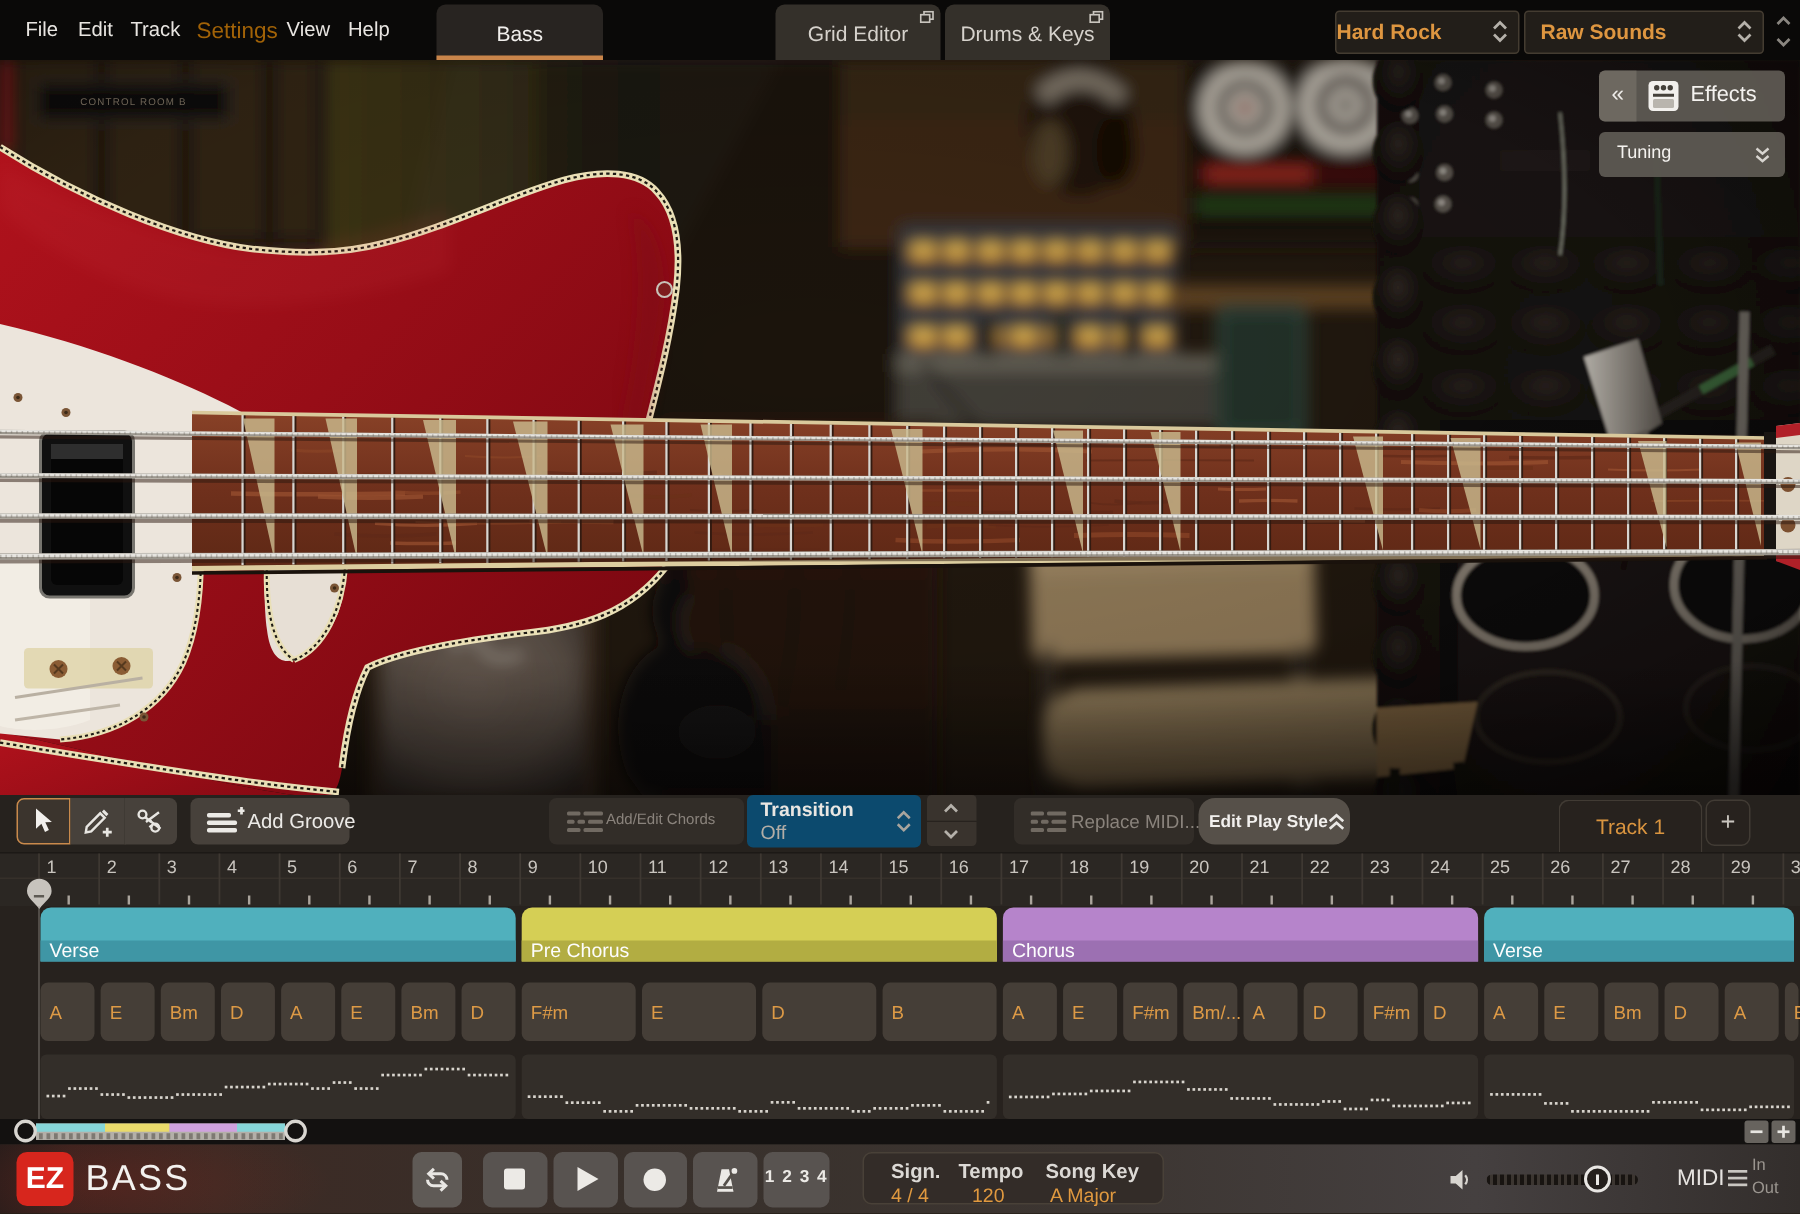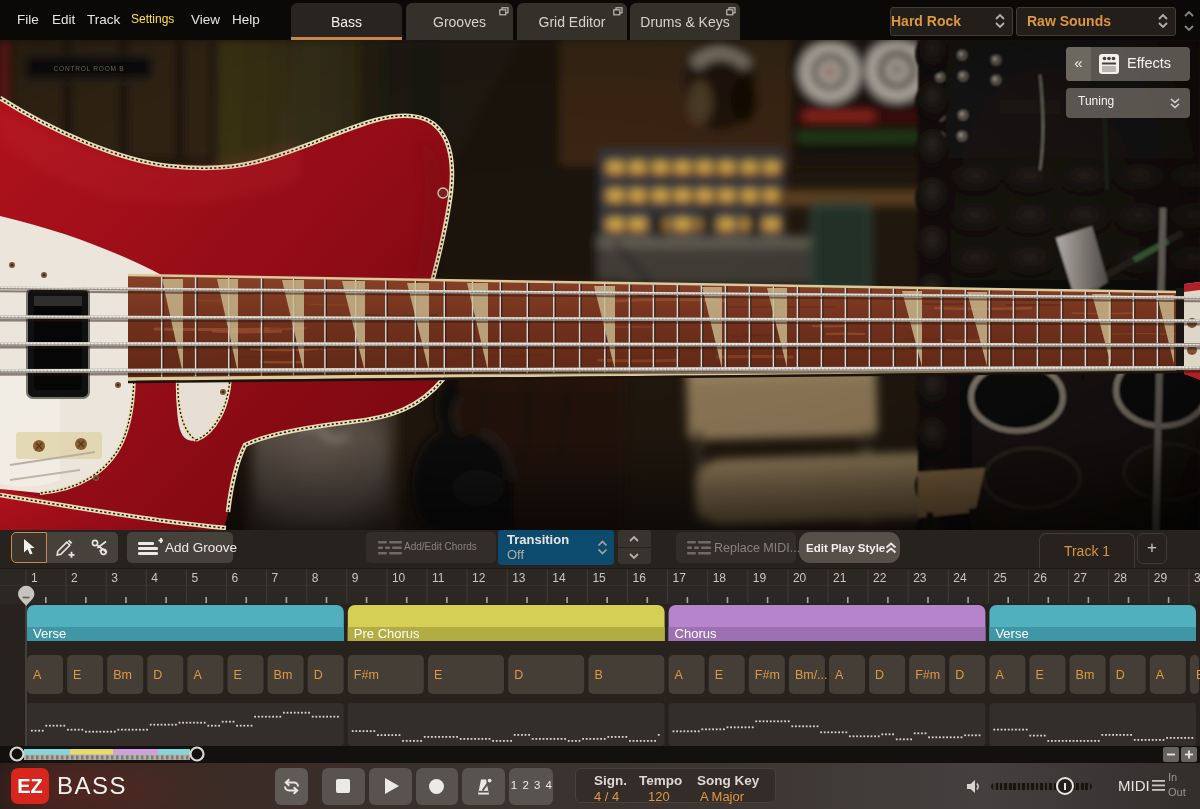--- a/index.html
+++ b/index.html
@@ -468,33 +468,26 @@
 <line x1="0" y1="334.2" x2="1200" y2="331.2" stroke="#2a170f" stroke-width="2.9" opacity="0.5"></line>
 <line x1="0" y1="331" x2="1200" y2="328" stroke="#9c978e" stroke-width="4.2"></line>
 <line x1="0" y1="330.3" x2="1200" y2="327.3" stroke="#e6e4df" stroke-width="2.1"></line>
 <line x1="0" y1="331" x2="1200" y2="328" stroke="#555048" stroke-width="2.3" stroke-dasharray="1 2.6" opacity="0.3"></line>
 </svg>
 <div style="position:absolute;left:26px;top:57px;width:126px;height:23px;text-align:center;font-size:6.5px;letter-spacing:0.8px;color:#6e6456;line-height:23px">CONTROL ROOM B</div>
 <div style="position:absolute;left:0;top:0;width:1200px;height:40px;background:#0a0908">
     <span style="position:absolute;left:17px;top:12px;font-size:13.5px;color:#e8e5e1">File</span>
     <span style="position:absolute;left:52px;top:12px;font-size:13.5px;color:#e8e5e1">Edit</span>
     <span style="position:absolute;left:87px;top:12px;font-size:13.5px;color:#e8e5e1">Track</span>
-    <span style="position:absolute;left:131px;top:12px;font-size:12px;color:#fde047">Settings</span>
+    <span style="position:absolute;left:131px;top:12px;font-size:15px;color:#a16207">Settings</span>
     <span style="position:absolute;left:191px;top:12px;font-size:13.5px;color:#e8e5e1">View</span>
     <span style="position:absolute;left:232px;top:12px;font-size:13.5px;color:#e8e5e1">Help</span>
     <div style="position:absolute;left:291px;top:3px;width:111px;height:37px;background:#282421;border-radius:6px 6px 0 0;">
       <div style="position:absolute;left:0;right:0;bottom:0;height:3px;background:#c9854a"></div>
       <div style="position:absolute;left:0;right:0;top:11px;text-align:center;font-size:14px;color:#f1efec">Bass</div>
-    </div>
-    <div style="position:absolute;left:406px;top:3px;width:107px;height:37px;background:#34302a;border-radius:6px 6px 0 0;">
-      <svg width="10" height="9" viewBox="0 0 10 9" style="position:absolute;right:4px;top:4px">
-        <rect x="3" y="0.8" width="6" height="5" fill="none" stroke="#c9c5be" stroke-width="1.1"></rect>
-        <rect x="0.8" y="2.8" width="6" height="5" fill="#34302a" stroke="#c9c5be" stroke-width="1.1"></rect>
-      </svg>
-      <div style="position:absolute;left:0;right:0;top:11px;text-align:center;font-size:14px;color:#d6d2cc">Grooves</div>
     </div>
     <div style="position:absolute;left:517px;top:3px;width:110px;height:37px;background:#34302a;border-radius:6px 6px 0 0;">
       <svg width="10" height="9" viewBox="0 0 10 9" style="position:absolute;right:4px;top:4px">
         <rect x="3" y="0.8" width="6" height="5" fill="none" stroke="#c9c5be" stroke-width="1.1"></rect>
         <rect x="0.8" y="2.8" width="6" height="5" fill="#34302a" stroke="#c9c5be" stroke-width="1.1"></rect>
       </svg>
       <div style="position:absolute;left:0;right:0;top:11px;text-align:center;font-size:14px;color:#d6d2cc">Grid Editor</div>
     </div>
     <div style="position:absolute;left:630px;top:3px;width:110px;height:37px;background:#34302a;border-radius:6px 6px 0 0;">
       <svg width="10" height="9" viewBox="0 0 10 9" style="position:absolute;right:4px;top:4px">
@@ -1179,21 +1172,21 @@
     </div>
 <div style="position:absolute;left:462px;top:5px;width:43px;height:37px;background:#585350;border-radius:6px">
       <span style="position:absolute;left:12px;top:10px"><svg width="19" height="18" viewBox="0 0 19 18">
           <path d="M7 1.5 L12 1.5 L15 16.5 L4 16.5 Z" fill="#eceae6"></path>
           <path d="M8.6 12.5 L15.2 3.2" stroke="#55504a" stroke-width="1.9"></path>
           <circle cx="15.6" cy="2.6" r="1.9" fill="#eceae6"></circle>
           <rect x="4.6" y="12.8" width="9.8" height="1.8" fill="#55504a"></rect>
         </svg></span>
     </div>
 <div style="position:absolute;left:509px;top:5px;width:44px;height:37px;background:#585350;border-radius:6px">
-      <span style="position:absolute;left:0;right:0;top:11px;text-align:right;font-size:11.5px;font-weight:normal;letter-spacing:1px;color:#eceae6;white-space:nowrap">1 2 3 4</span>
+      <span style="position:absolute;left:0;right:0;top:11px;text-align:center;font-size:11.5px;font-weight:bold;letter-spacing:1px;color:#eceae6;white-space:nowrap">1 2 3 4</span>
     </div>
 <div style="position:absolute;left:575px;top:5px;width:201px;height:35px;background:#332c28;border:1px solid #494138;border-radius:6px;box-sizing:border-box">
 <span style="position:absolute;left:18px;top:4px;font-size:13.5px;font-weight:bold;color:#dcd9d5">Sign.</span>
       <span style="position:absolute;left:18px;top:20px;font-size:13px;color:#e0993f">4 / 4</span>
 <span style="position:absolute;left:63px;top:4px;font-size:13.5px;font-weight:bold;color:#dcd9d5">Tempo</span>
       <span style="position:absolute;left:72px;top:20px;font-size:13px;color:#e0993f">120</span>
 <span style="position:absolute;left:121px;top:4px;font-size:13.5px;font-weight:bold;color:#dcd9d5">Song Key</span>
       <span style="position:absolute;left:124px;top:20px;font-size:13px;color:#e0993f">A Major</span>
 </div>
 <span style="position:absolute;left:966px;top:16px"><svg width="14" height="15" viewBox="0 0 14 15">

